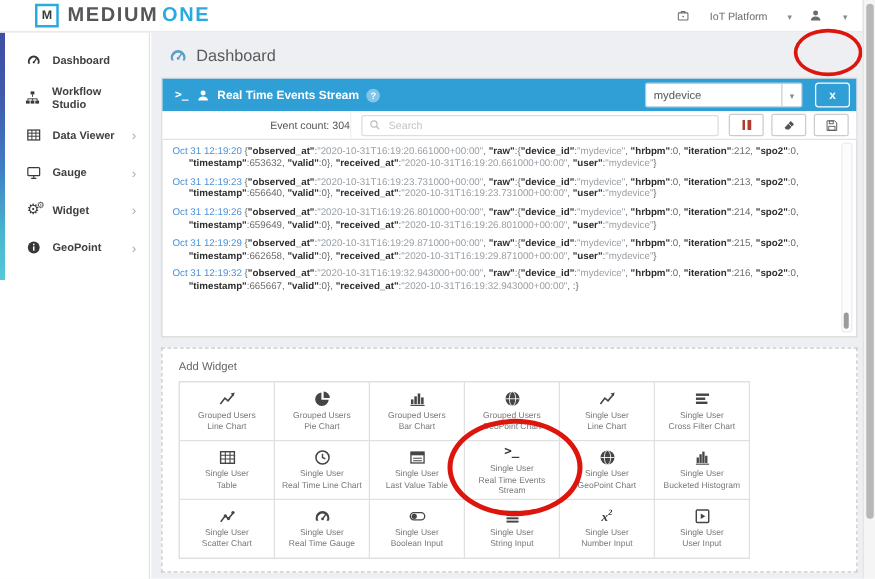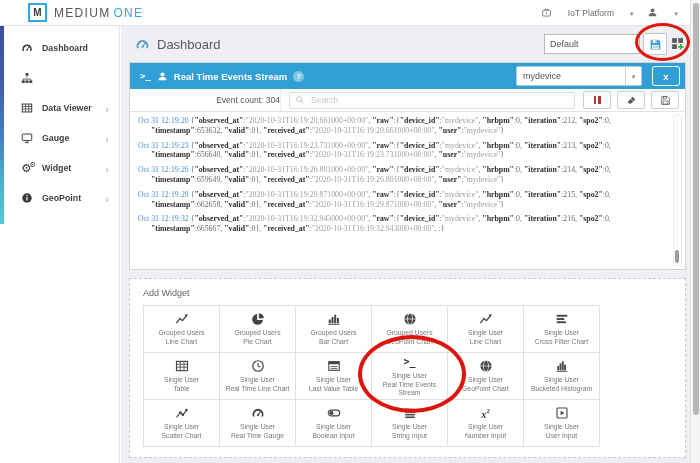--- a/index.html
+++ b/index.html
@@ -7,21 +7,21 @@
        font-family:"Liberation Sans",sans-serif;-webkit-font-smoothing:antialiased}
   .icon{display:inline-flex;align-items:center;justify-content:center}
   .icon svg{display:block;width:13px;height:13px}
 
   
   .topbar{position:absolute;top:0;left:0;right:10px;height:26px;background:#fff;
           border-bottom:1px solid #e4e4e4;display:flex;align-items:center;
           padding:0 12px 0 28px;box-sizing:border-box;z-index:5}
   .logo-box{width:15px;height:15px;border:2px solid #29abe2;display:flex;align-items:center;
             justify-content:center;font-weight:bold;font-size:10px;color:#3b3b3b;margin-right:7px}
-  .brand{font-size:12px;letter-spacing:1.3px;color:#54565a;font-weight:normal}
+  .brand{font-size:16px;letter-spacing:1.3px;color:#54565a;font-weight:bold}
   .brand .one{color:#29abe2;margin-left:3px}
   .topbar-right{margin-left:auto;display:flex;align-items:center;gap:14px}
   .menu-item{display:flex;align-items:center;gap:16px;font-size:8.5px;color:#6b6b6b;cursor:pointer}
   .menu-item .icon svg{width:11px;height:11px}
   .caret-glyph{font-size:7px;color:#888}
   .chev-glyph{font-size:11px;color:#aaa;line-height:8px}
 
   
   .sidebar{position:absolute;top:26px;left:0;bottom:0;width:120px;background:#fff;
            border-right:1px solid #e2e2e2;box-sizing:border-box;padding-top:7px;z-index:4}
@@ -79,21 +79,21 @@
   .search-input{border:none;outline:none;flex:1;font-size:8.5px;color:#555;background:transparent;
                 font-family:"Liberation Sans",sans-serif}
   .search-input::placeholder{color:#c4c4c4}
   .tool-btn{width:26px;height:16px;border:1px solid #ccc;border-radius:2px;background:#fff;
             display:flex;align-items:center;justify-content:center;margin-right:6px;cursor:pointer;color:#555}
   .tool-btn .icon svg{width:11px;height:11px}
   .pause-glyph{display:flex;gap:2px}
   .pause-glyph i{display:block;width:2.5px;height:8px;background:#b23b2e}
 
   .log-area{flex:1;position:relative;overflow:hidden;padding:4px 24px 2px 8px}
-  .log-entry{font-family:Liberation Serif, serif;font-size:7.8px;line-height:9.8px;
+  .log-entry{font-family:Liberation Sans, sans-serif;font-size:7.8px;line-height:9.8px;
              color:#6b6b6b;margin-bottom:5px;padding-left:13px;text-indent:-13px;word-break:break-word}
   .log-time{color:#4a90d9}
   .k{color:#2e2e2e;font-weight:bold}
   .s{color:#9aa0a6}
   .log-scrollbar{position:absolute;right:3px;top:2px;bottom:3px;width:7px;background:#fcfcfc;
                  border:1px solid #ececec;border-radius:3px}
   .log-thumb{position:absolute;bottom:2px;left:1px;width:4px;height:13px;background:#9b9b9b;border-radius:2px}
 
   
   .add-widget-zone{position:absolute;left:8px;right:4px;top:252px;height:180px;background:#fff;
@@ -173,20 +173,21 @@
       <div class="side-item">
     <span class="icon">
           <svg viewBox="0 0 16 16">
             <rect x="6" y="1.5" width="4" height="3.2" fill="currentColor"></rect>
             <rect x="1" y="11.3" width="4" height="3.2" fill="currentColor"></rect>
             <rect x="6" y="11.3" width="4" height="3.2" fill="currentColor"></rect>
             <rect x="11" y="11.3" width="4" height="3.2" fill="currentColor"></rect>
             <path d="M8 4.7v2.6M3 11.3V9.4h10v1.9M8 9.4v1.9" fill="none" stroke="currentColor" stroke-width="1"></path>
           </svg>
         </span>
+    <span class="side-label">Workflow Studio</span>
 
   </div>
       <div class="side-item">
     <span class="icon">
           <svg viewBox="0 0 16 16">
             <rect x="1.7" y="2.7" width="12.6" height="10.6" fill="none" stroke="currentColor" stroke-width="1.3"></rect>
             <path d="M1.7 6h12.6M1.7 9.3h12.6M6 2.7v10.6M10.3 2.7v10.6" stroke="currentColor" stroke-width="1" fill="none"></path>
           </svg>
         </span>
     <span class="side-label">Data Viewer</span>
@@ -228,44 +229,20 @@
   <div class="dash-header">
     <div class="dash-title">
       <span class="icon">
           <svg viewBox="0 0 16 16">
             <path d="M8 3.2a6.3 6.3 0 0 0-6.3 6.3c0 .9.2 1.8.6 2.6h2a4.3 4.3 0 1 1 7.4 0h2c.4-.8.6-1.7.6-2.6A6.3 6.3 0 0 0 8 3.2z" fill="currentColor"></path>
             <path d="M8 10.6l3-4.4" stroke="currentColor" stroke-width="1.3" fill="none"></path>
             <circle cx="8" cy="10.4" r="1.2" fill="currentColor"></circle>
           </svg>
         </span>
       <span>Dashboard</span>
-    </div>
-    <div class="dash-controls">
-      <input class="dash-name-input" value="Default" style="">
-      <div class="save-btn">
-        <span class="icon">
-            <svg viewBox="0 0 16 16">
-              <path d="M2 2h9.5L14 4.5V14H2z" fill="currentColor"></path>
-              <rect x="4.6" y="2.4" width="5" height="3.4" fill="#fff"></rect>
-              <rect x="8" y="2.9" width="1.3" height="2.3" fill="currentColor"></rect>
-              <rect x="4" y="8.6" width="8" height="5" fill="#fff"></rect>
-              <path d="M5 10.2h6M5 12h6" stroke="currentColor" stroke-width=".7" fill="none"></path>
-            </svg>
-          </span>
-      </div>
-      <div class="add-btn">
-        <span class="icon">
-            <svg viewBox="0 0 16 16">
-              <rect x="1.3" y="1.3" width="5.4" height="5.4" fill="currentColor"></rect>
-              <rect x="8.3" y="1.3" width="5.4" height="5.4" fill="currentColor"></rect>
-              <rect x="1.3" y="8.3" width="5.4" height="5.4" fill="currentColor"></rect>
-              <path d="M11.2 8v6.4M8 11.2h6.4" stroke="#3fae49" stroke-width="2" fill="none"></path>
-            </svg>
-          </span>
-      </div>
     </div>
   </div>
 
   <div class="stream-panel">
     <div class="panel-header">
       <span class="term-glyph"><span class="term-glyph">&gt;_</span></span>
       <span class="icon">
           <svg viewBox="0 0 16 16">
             <circle cx="8" cy="5" r="2.9" fill="currentColor"></circle>
             <path d="M2.4 13.6a5.6 4.7 0 0 1 11.2 0z" fill="currentColor"></path>

